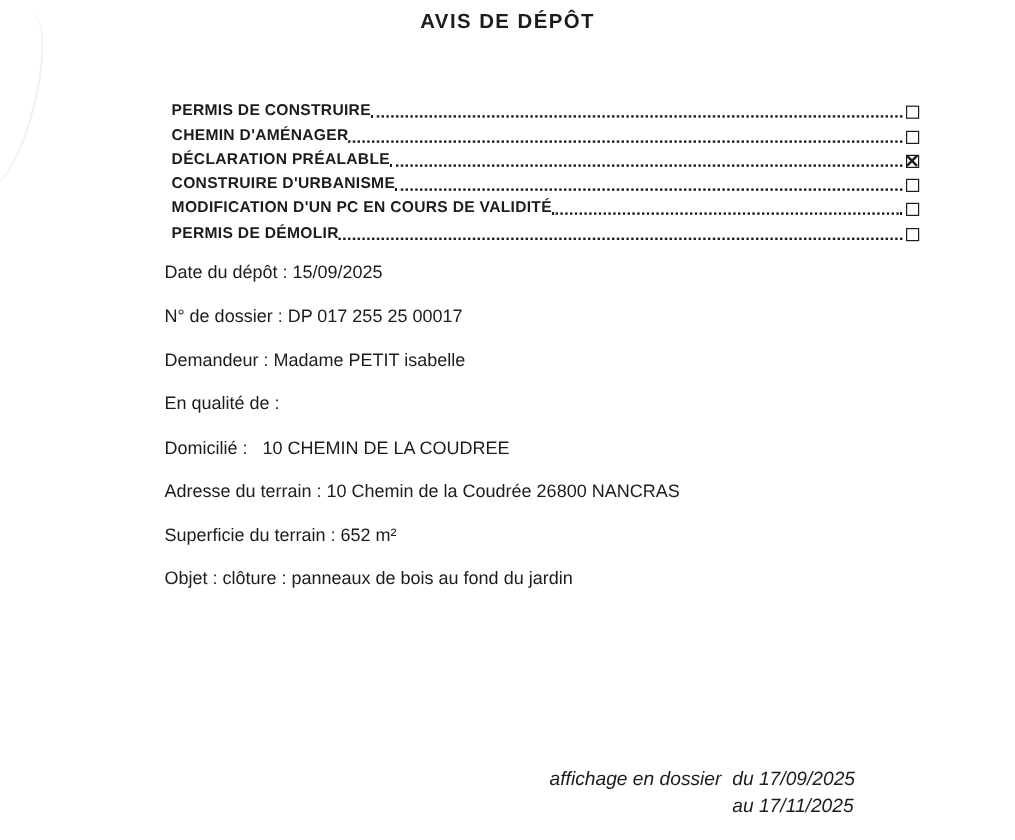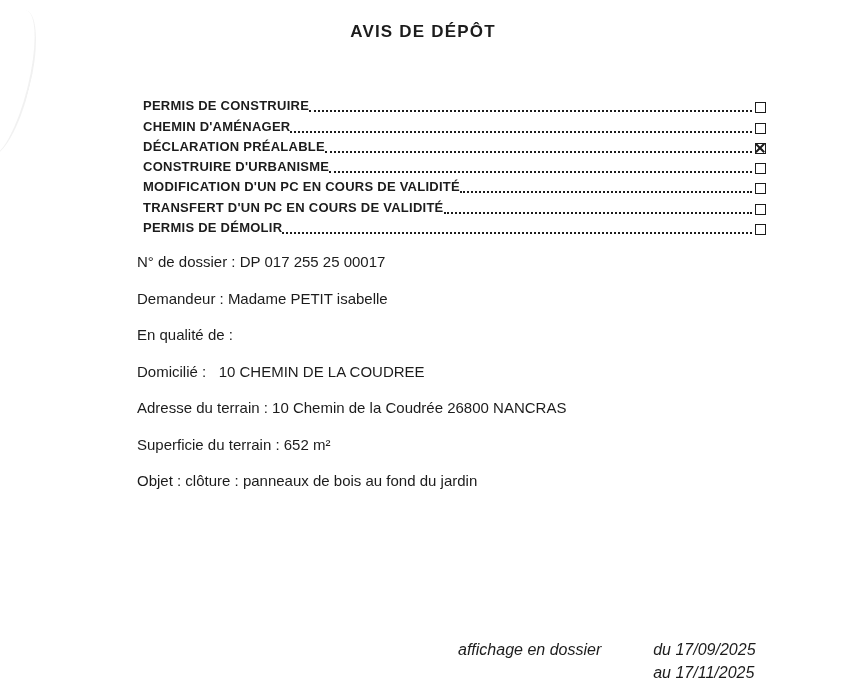--- a/index.html
+++ b/index.html
@@ -22,21 +22,21 @@
     width: 42px;
     height: 150px;
     border-right: 2px solid #ececec;
     border-radius: 50%;
     transform: rotate(14deg);
     opacity: 0.7;
     pointer-events: none;
   }
   .title {
     margin: 0;
-    padding-top: 22px;
+    padding-top: 8px;
     text-align: center;
     font-size: 17px;
     font-weight: bold;
     letter-spacing: 1.2px;
   }
   .checklist {
     margin: 53px 80px 0 143px;
   }
   .check-row {
     display: flex;
@@ -103,21 +103,20 @@
     font-size: 16px;
   }
   .footer-label {
     line-height: 23px;
   }
   .footer-dates {
     margin-left: 9px;
   }
   .footer-dates div {
     line-height: 23px;
-    margin-left: 43px;
   }
 </style>
 </head>
 <body style="--ink: #1c1c1c; background: rgb(255, 255, 255);">
 
 <div class="artifact"></div>
 
 <h1 class="title">AVIS DE DÉPÔT</h1>
 
 <div class="checklist">
@@ -144,34 +143,33 @@
     <span class="leader"></span>
     <span class="checkbox"></span>
   </div>
 
   <div class="check-row">
     <span class="check-label">MODIFICATION D'UN PC EN COURS DE VALIDITÉ</span>
     <span class="leader"></span>
     <span class="checkbox"></span>
   </div>
 
-  <div class="check-row">
-    <span class="check-label">TRANSFERT D'UN PC EN COURS DE VALIDITÉ</span>
-    <span class="leader"></span>
-    <span class="checkbox"></span>
-  </div>
 
   <div class="check-row">
     <span class="check-label">PERMIS DE DÉMOLIR</span>
     <span class="leader"></span>
     <span class="checkbox"></span>
   </div>
 </div>
 
 <div class="fields">
+  <div class="field-row">
+    <div class="field-text">Date du dépôt : 15/09/2025</div>
+
+  </div>
 
   <div class="field-row">
     <div class="field-text">N° de dossier : DP 017 255 25 00017</div>
 
   </div>
 
   <div class="field-row">
     <div class="field-text">Demandeur : Madame PETIT isabelle</div>
 
   </div>

